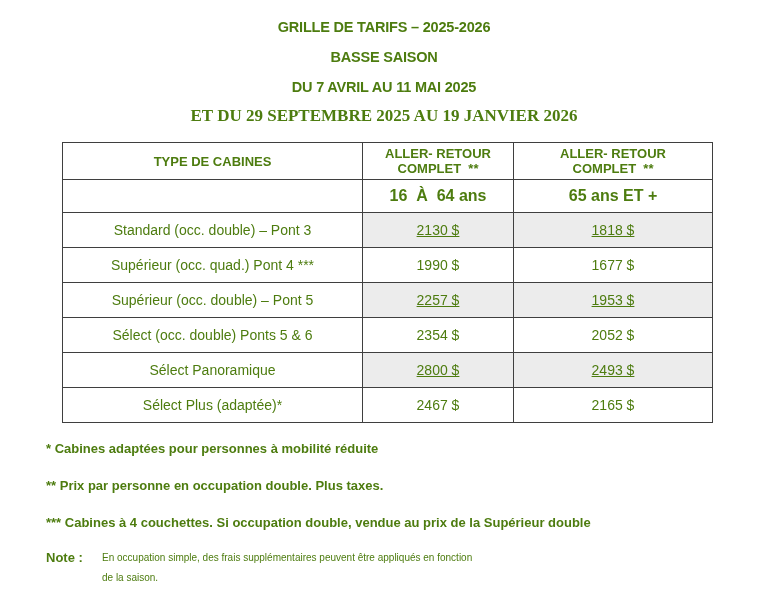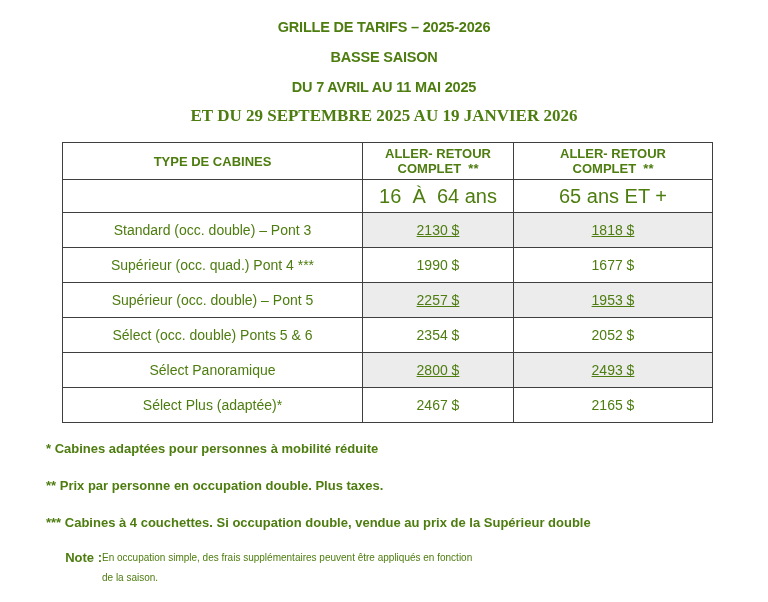--- a/index.html
+++ b/index.html
@@ -40,39 +40,38 @@
   table.tariff th, table.tariff td {
     border: 1px solid #3f3f3f;
     text-align: center;
     vertical-align: middle;
     padding: 0 8px;
   }
   .col-cabin  { width: 300px; }
   .col-price1 { width: 151px; }
   .col-price2 { width: 199px; }
   tr.hdr1 th { height: 37px; font-size: 13px; line-height: 15px; font-weight: bold; }
-  tr.hdr2 th { height: 33px; font-size: 20px; font-weight: normal; }
+  tr.hdr2 th { height: 33px; font-size: 16px; font-weight: bold; }
   tbody td   { height: 35px; font-size: 14px; font-weight: normal; }
   .pre { white-space: pre-wrap; }
   td.shaded { background: #ececec; text-decoration: underline; }
   
   .footnotes { margin: 18px 0 0 46px; }
   .footnote {
     font-size: 13px;
     font-weight: bold;
     line-height: 16px;
     margin-bottom: 21px;
   }
   .note { display: flex; margin-top: -4px; }
   .note-label {
     flex: 0 0 56px;
     font-size: 13px;
     font-weight: bold;
     line-height: 20px;
-    text-align: right;
   }
   .note-text {
     font-size: 10px;
     font-weight: normal;
     line-height: 20px;
     white-space: pre-wrap;
   }
 </style>
 </head>
 <body>

